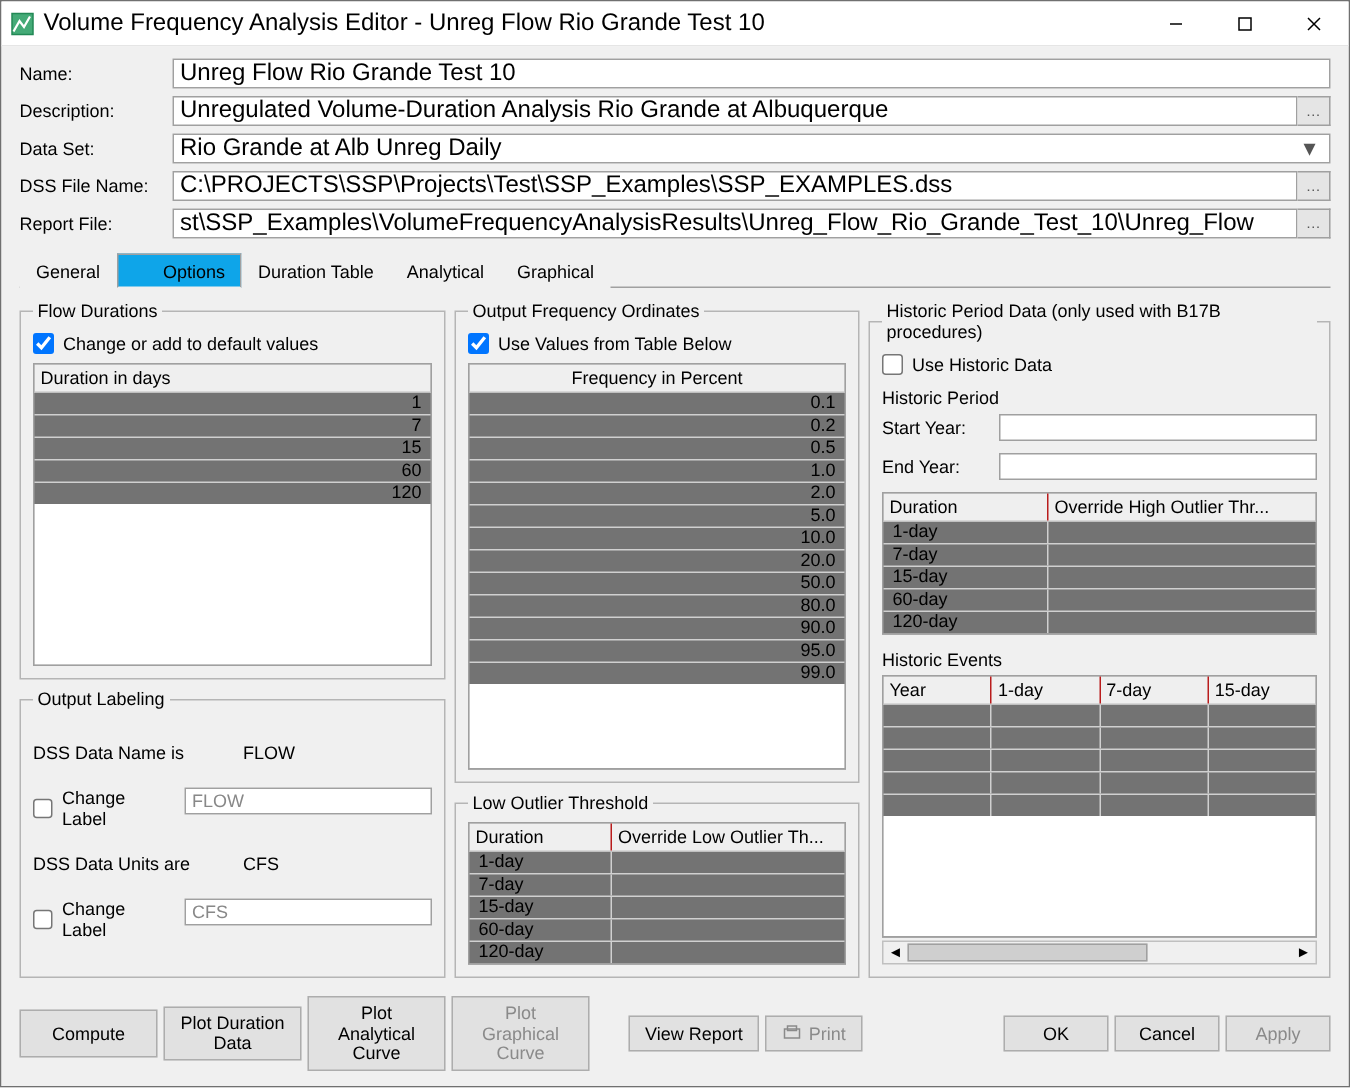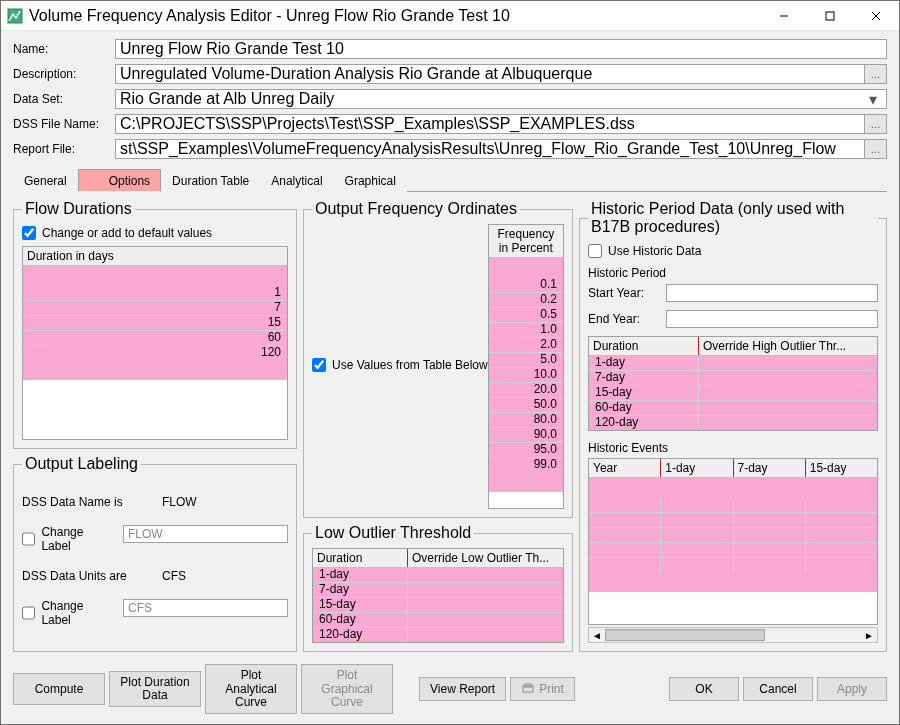--- a/index.html
+++ b/index.html
@@ -81,21 +81,21 @@
       padding: 4px 10px 3px;
       border: 1px solid transparent;
       border-bottom: none;
       position: relative;
       top: 1px;
       background: #f0f0f0;
       font-size: 12px;
     }
     .tab.active {
       border-color: #a0a0a0;
-      background: #fca5a5;
+      background: #0ea5e9;
       border-bottom: 1px solid #f0f0f0;
       padding-left: 30px;
     }
 
     .panel-area {
       flex: 1;
       display: flex;
       gap: 6px;
       padding-top: 6px;
       min-height: 0;
@@ -104,30 +104,29 @@
     .col.left { width: 284px; }
     .col.mid  { width: 270px; }
     .col.right{ flex: 1; }
 
     fieldset {
       border: 1px solid #b5b5b5;
       margin: 0;
       padding: 6px 8px 8px;
       font-size: 12px;
     }
-    legend { font-size: 16px; padding: 0 3px; }
+    legend { font-size: 12px; padding: 0 3px; }
 
     .checkbox-row { display: flex; align-items: center; gap: 6px; margin:2px 0 6px; }
     .checkbox-row input { width:14px; height:14px; margin:0; }
 
     .grid {
       border: 1px solid #a0a0a0;
-      background: #f9a8d4;
+      background: #737373;
       font-size: 12px;
-      gap: 20px;
     }
     .grid-head {
       display:flex;
       border-bottom: 1px solid #c0c0c0;
       background: #efefef;
     }
     .grid-head .cell {
       flex:1; padding:2px 4px; text-align:center; border-right:1px solid #b91c1c;
     }
     .grid-head .cell:last-child{ border-right:none; }
@@ -310,21 +309,21 @@
             <label class="checkbox-row" style="margin:0;">
               <input type="checkbox" style="">
               <span>Change Label</span>
             </label>
             <input type="text" disabled="" value="CFS" style="">
           </div>
         </fieldset>
       </div>
 
       <div class="col mid">
-        <fieldset style="flex:1; display:flex; ">
+        <fieldset style="flex:1; display:flex; flex-direction:column;">
           <legend>Output Frequency Ordinates</legend>
           <label class="checkbox-row">
             <input type="checkbox" checked="" style="">
             <span>Use Values from Table Below</span>
           </label>
           <div class="grid" style="flex:1; display:flex; flex-direction:column;">
             <div class="grid-head">
               <div class="cell">Frequency in Percent</div>
             </div>
             <div class="grid-body" id="freq-body">

